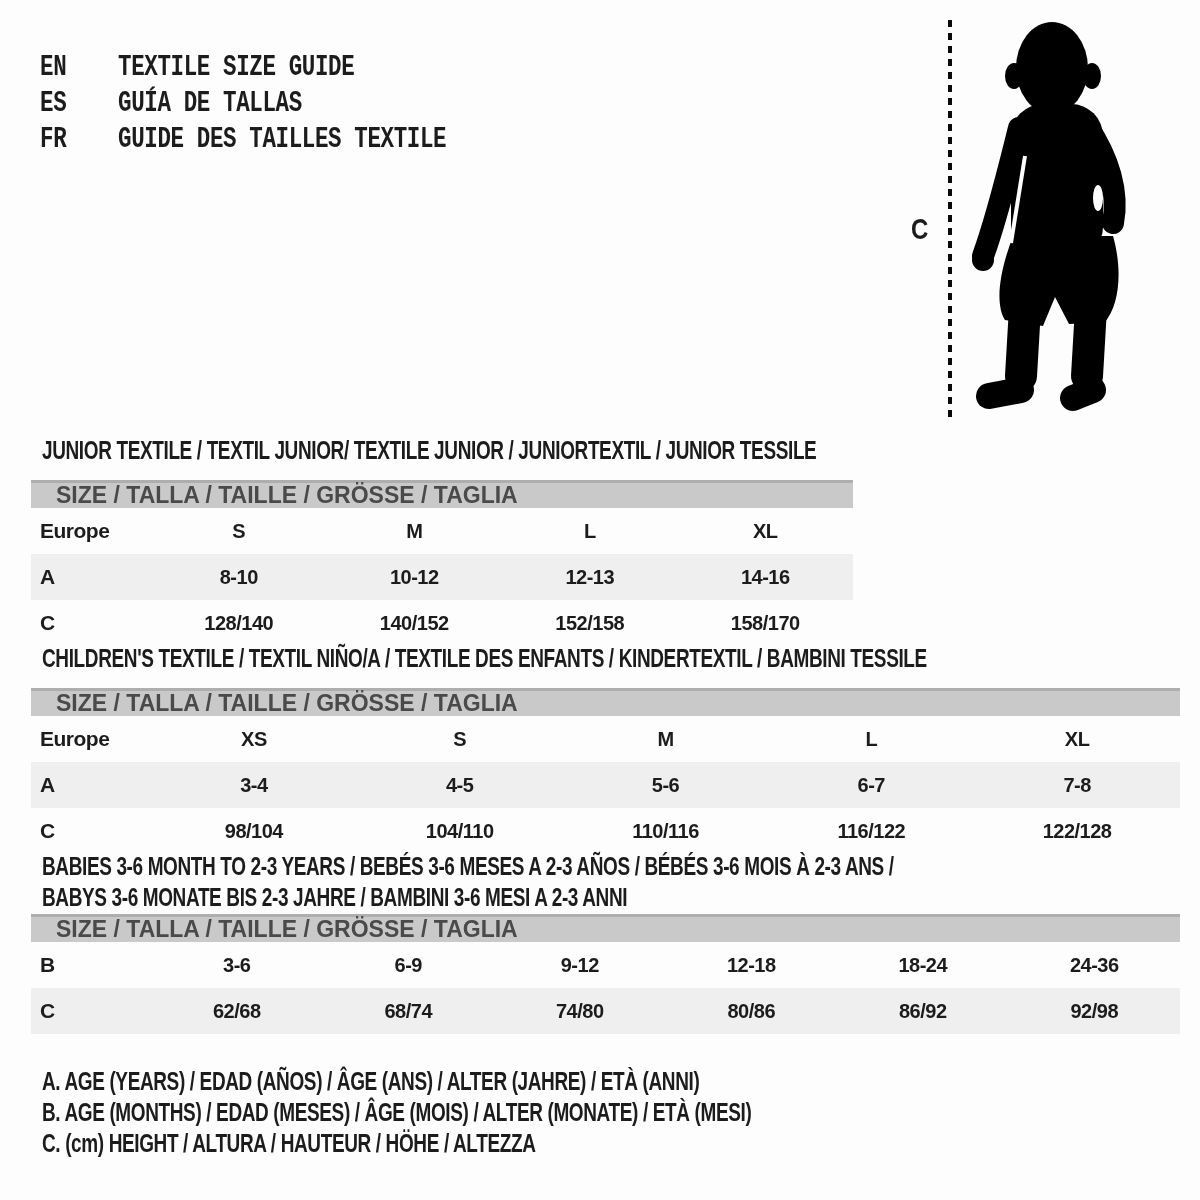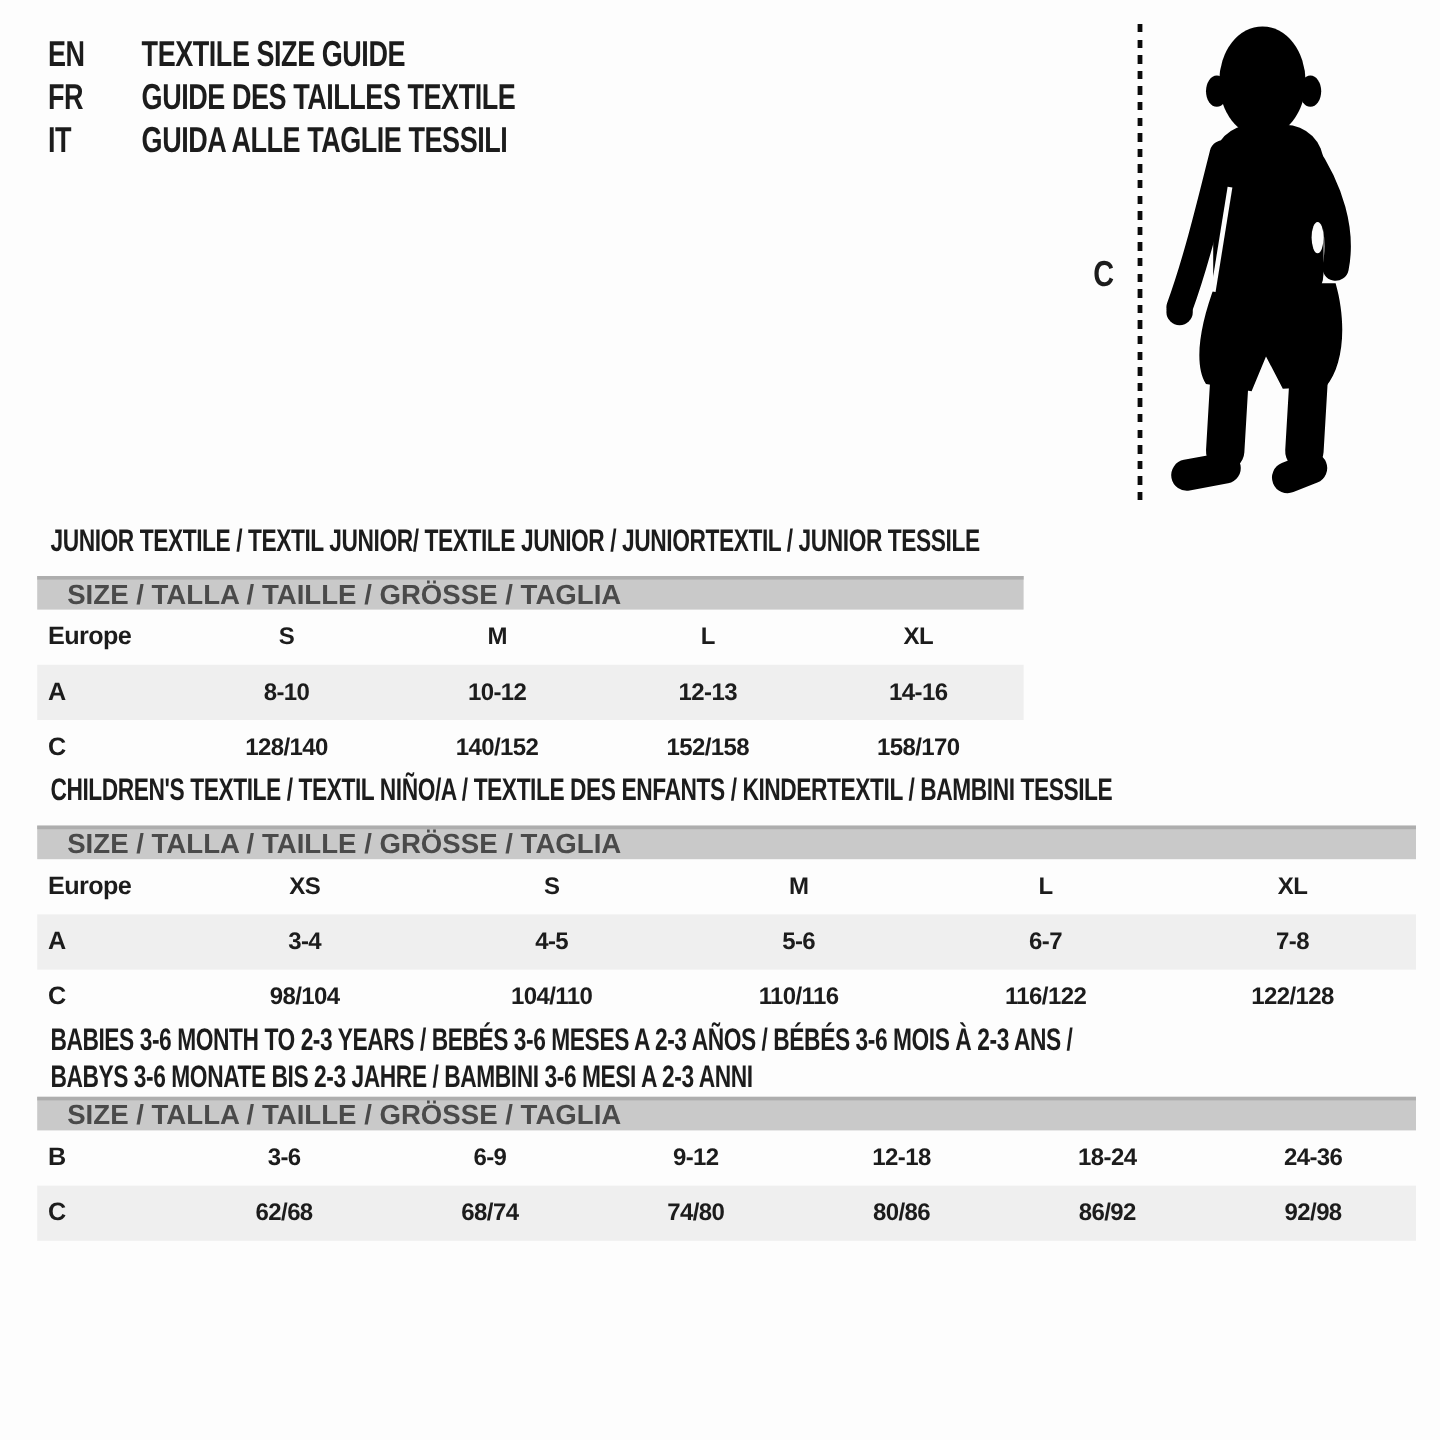--- a/index.html
+++ b/index.html
@@ -2,21 +2,21 @@
 <html><head>
 <meta charset="utf-8">
 <style>
   html,body{margin:0;padding:0;background:#ffffff;}
   .page{
     position:relative;width:1200px;height:1200px;background:#fdfdfd;
     font-family:"Liberation Sans",sans-serif;font-weight:700;color:#1c1c1c;
     overflow:hidden;
   }
   
-  .lang-block{position:absolute;left:40px;top:28px;}
+  .lang-block{position:absolute;left:40px;top:49px;font-family:Liberation Mono, monospace;}
   .lang-row{display:flex;height:36px;align-items:center;}
   .lang-code,.lang-title{
     font-size:30px;letter-spacing:-0.5px;white-space:nowrap;
     transform:scaleX(0.75);transform-origin:left center;
   }
   .lang-code{width:78px;flex:0 0 78px;}
   
   .figure-line{
     position:absolute;left:948px;top:20px;width:4px;height:397px;
     background:repeating-linear-gradient(to bottom,#0a0a0a 0 7px,transparent 7px 13px);
@@ -59,26 +59,26 @@
 <body>
 
 <div class="page">
 
   <div class="lang-block">
     <div class="lang-row">
       <span class="lang-code">EN</span>
       <span class="lang-title">TEXTILE SIZE GUIDE</span>
     </div>
     <div class="lang-row">
+      <span class="lang-code">ES</span>
+      <span class="lang-title">GUÍA DE TALLAS</span>
+    </div>
+    <div class="lang-row">
       <span class="lang-code">FR</span>
       <span class="lang-title">GUIDE DES TAILLES TEXTILE</span>
-    </div>
-    <div class="lang-row">
-      <span class="lang-code">IT</span>
-      <span class="lang-title">GUIDA ALLE TAGLIE TESSILI</span>
     </div>
   </div>
 
   <div class="figure-line"></div>
   <div class="figure-c">C</div>
   <svg class="figure-svg" width="180" height="398" viewBox="0 0 180 398">
     <g fill="#000">
       <ellipse cx="85" cy="50" rx="36" ry="46"></ellipse>
       <ellipse cx="47" cy="58" rx="9" ry="13"></ellipse>
       <ellipse cx="125" cy="58" rx="9" ry="13"></ellipse>
@@ -178,14 +178,19 @@
           <div class="row-cell">62/68</div>
           <div class="row-cell">68/74</div>
           <div class="row-cell">74/80</div>
           <div class="row-cell">80/86</div>
           <div class="row-cell">86/92</div>
           <div class="row-cell">92/98</div>
         </div>
       </div>
   </div>
 
+  <div class="legend">
+    <div class="legend-line">A. AGE (YEARS) / EDAD (AÑOS) / ÂGE (ANS) / ALTER (JAHRE) / ETÀ (ANNI)</div>
+    <div class="legend-line">B. AGE (MONTHS) / EDAD (MESES) / ÂGE (MOIS) / ALTER (MONATE) / ETÀ (MESI)</div>
+    <div class="legend-line">C. (cm) HEIGHT / ALTURA / HAUTEUR / HÖHE / ALTEZZA</div>
+  </div>
 
 </div>
 
 </body></html>

